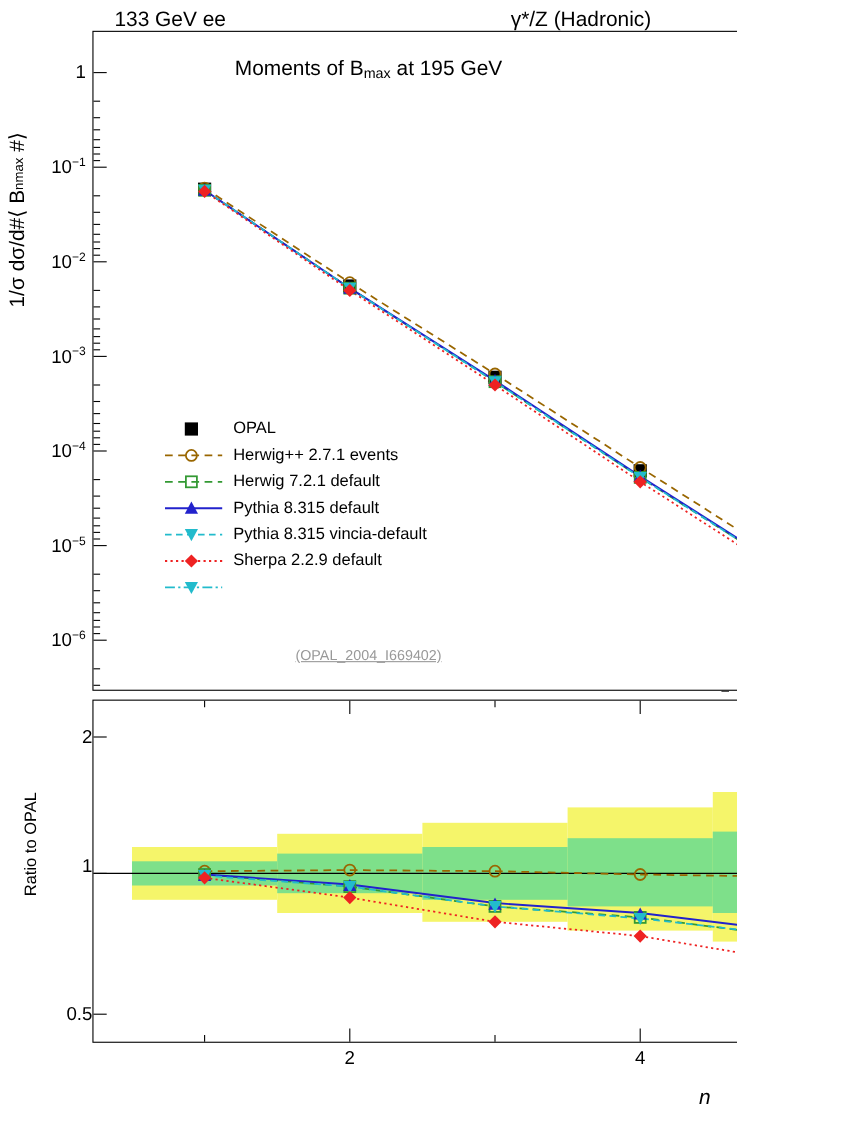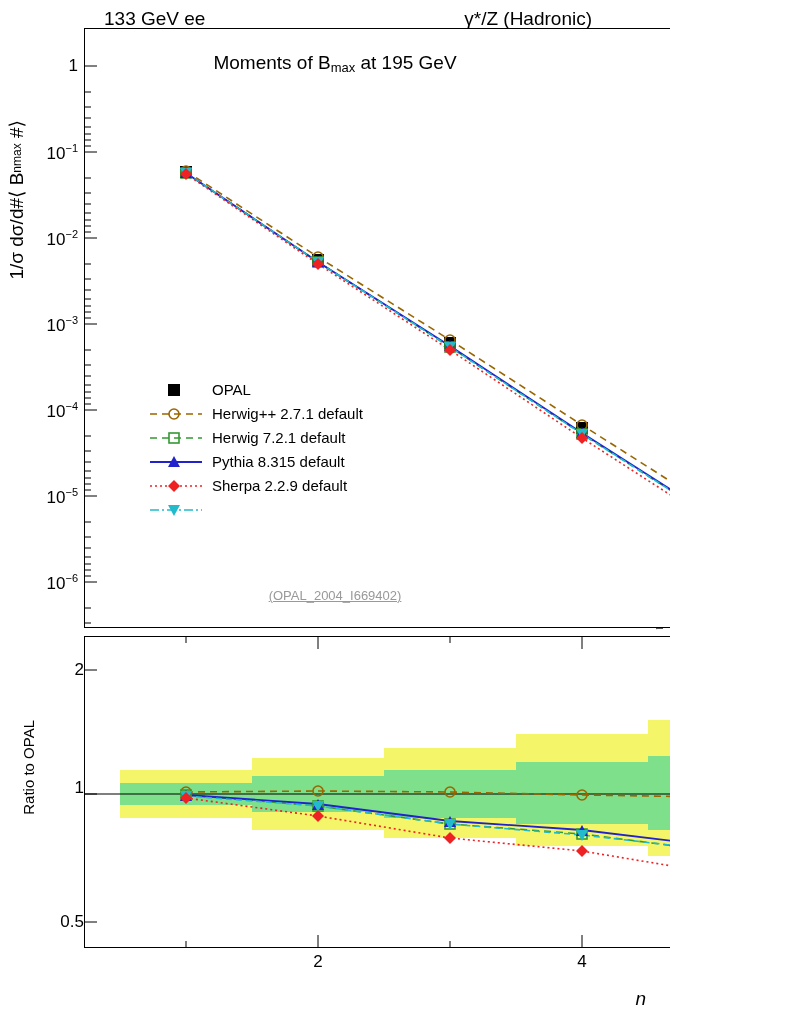--- a/index.html
+++ b/index.html
@@ -256,39 +256,48 @@
       </div>
       <div class="lbl">OPAL</div>
     </div>
     <div class="row">
       <div class="mk">
         <svg width="56" height="22">
             <line x1="2" y1="11" x2="54" y2="11" stroke="#996600" stroke-width="1.6" stroke-dasharray="7,5"></line>
             <circle cx="26" cy="11" r="5" fill="none" stroke="#996600" stroke-width="1.6"></circle>
           </svg>
       </div>
-      <div class="lbl">Herwig++ 2.7.1 default</div>
+      <div class="lbl">Herwig++ 2.7.1 events</div>
     </div>
     <div class="row">
       <div class="mk">
         <svg width="56" height="22">
             <line x1="2" y1="11" x2="54" y2="11" stroke="#339933" stroke-width="1.6" stroke-dasharray="7,5"></line>
             <rect x="21" y="6" width="10" height="10" fill="none" stroke="#339933" stroke-width="1.6"></rect>
           </svg>
       </div>
       <div class="lbl">Herwig 7.2.1 default</div>
     </div>
     <div class="row">
       <div class="mk">
         <svg width="56" height="22">
             <line x1="2" y1="11" x2="54" y2="11" stroke="#2222cc" stroke-width="1.8"></line>
             <polygon points="26,5 32,16 20,16" fill="#2222cc"></polygon>
           </svg>
       </div>
       <div class="lbl">Pythia 8.315 default</div>
+    </div>
+    <div class="row">
+      <div class="mk">
+        <svg width="56" height="22">
+            <line x1="2" y1="11" x2="54" y2="11" stroke="#22bbcc" stroke-width="1.6" stroke-dasharray="6,4"></line>
+            <polygon points="20,6 32,6 26,17" fill="#22bbcc"></polygon>
+          </svg>
+      </div>
+      <div class="lbl">Pythia 8.315 vincia-default</div>
     </div>
     <div class="row">
       <div class="mk">
         <svg width="56" height="22">
             <line x1="2" y1="11" x2="54" y2="11" stroke="#ee2222" stroke-width="1.6" stroke-dasharray="2,3"></line>
             <polygon points="26,5 32,11 26,17 20,11" fill="#ee2222"></polygon>
           </svg>
       </div>
       <div class="lbl">Sherpa 2.2.9 default</div>
     </div>

